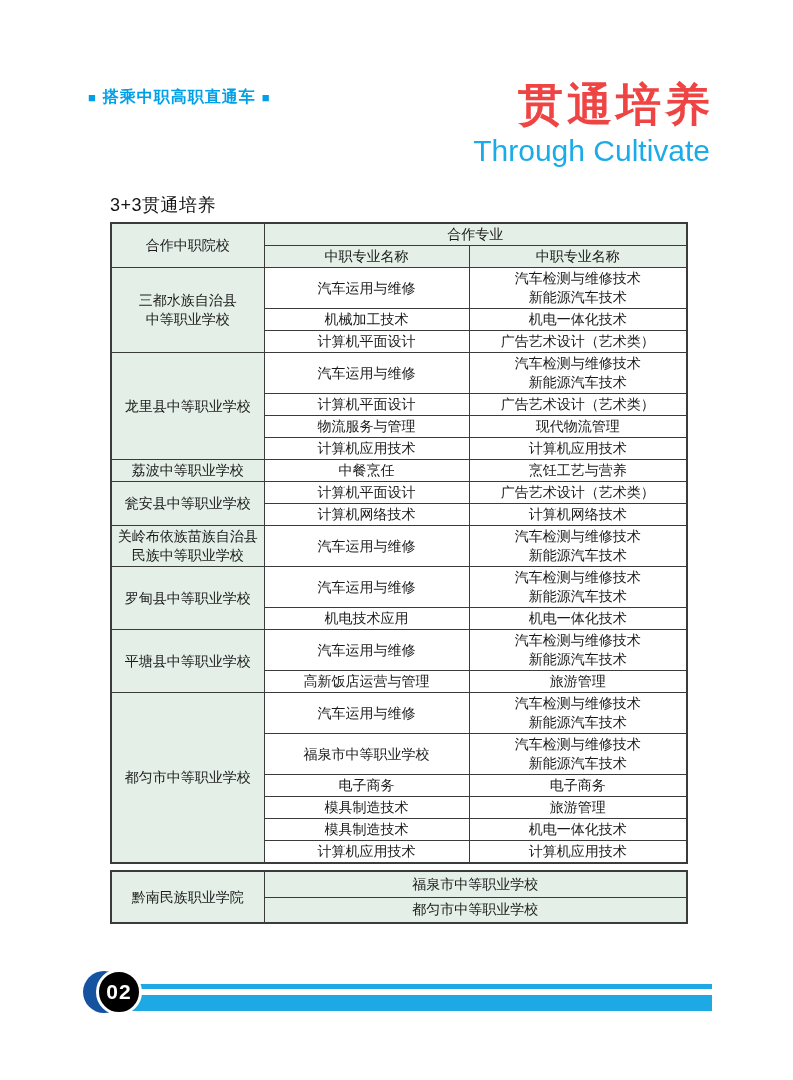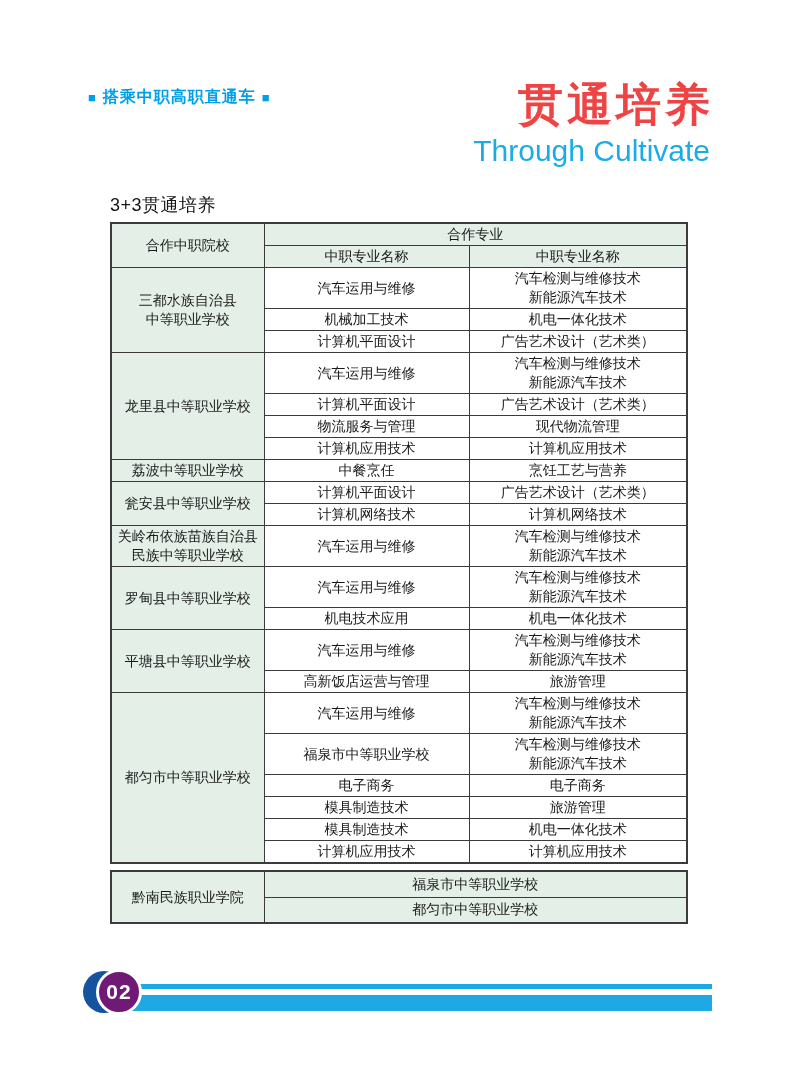--- a/index.html
+++ b/index.html
@@ -53,21 +53,21 @@
   
   .bar { position:absolute; background:#1fa9e4; }
   .bar-thin  { left:136px; top:984px; width:576px; height:5px; }
   .bar-thick { left:126px; top:995px; width:586px; height:16px; }
   .badge-dark {
     position:absolute; left:83px; top:971px; width:42px; height:42px;
     border-radius:50%; background:#1553a0;
   }
   .badge-light {
     position:absolute; left:96px; top:969px; width:46px; height:46px;
-    border-radius:50%; background:#701a75; border:3px solid #ffffff;
+    border-radius:50%; background:#000000; border:3px solid #ffffff;
     display:flex; align-items:center; justify-content:center;
     color:#ffffff; font-size:21px; font-weight:bold; letter-spacing:1px;
   }
 </style>
 </head>
 <body>
 
 <div class="page">
 
   <div class="tagline">

